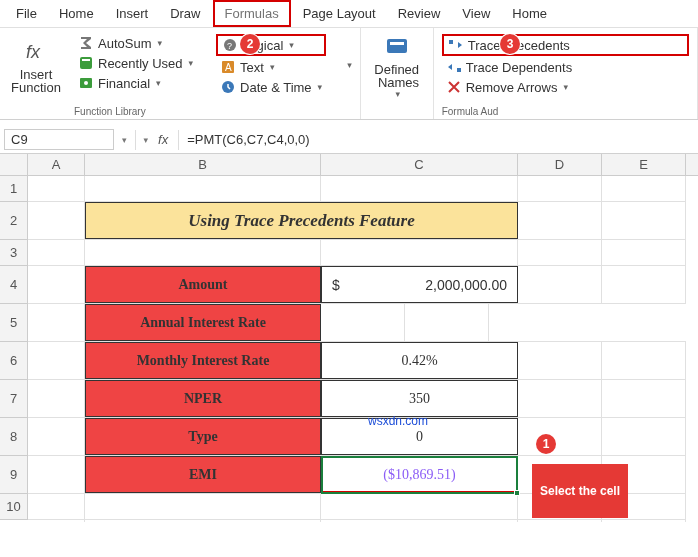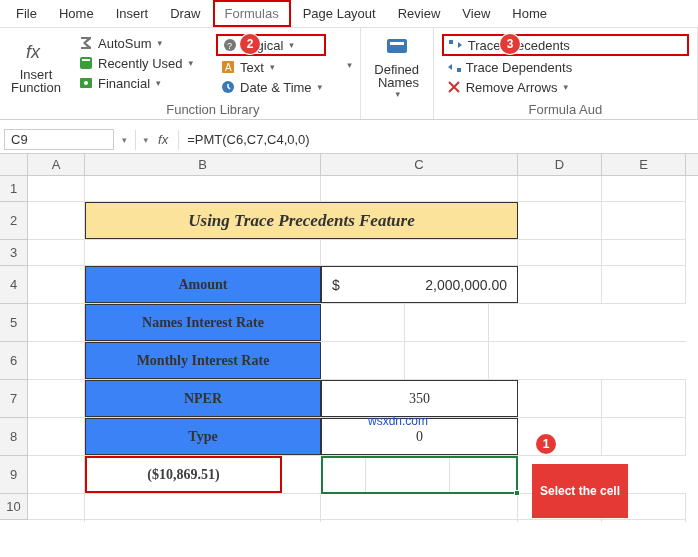--- a/index.html
+++ b/index.html
@@ -6,21 +6,21 @@
 body { background: #fff; width: 698px; height: 557px; overflow: hidden; font-size: 13px; color: #333; }
 
 
 .menubar { display: flex; align-items: center; height: 28px; padding: 0 6px; gap: 2px; border-bottom: 1px solid #e0e0e0; }
 .menubar .mtab { padding: 4px 10px; cursor: pointer; }
 .menubar .mtab.active { color: #737373; border: 2px solid #d40000; }
 
 
 .ribbon { display: flex; height: 92px; border-bottom: 1px solid #d0d0d0; background: #fff; position: relative; }
 .rgroup { border-right: 1px solid #e3e3e3; padding: 4px 8px 2px; display: flex; flex-direction: column; }
-.rgroup-label { text-align: center; font-size: 13px; color: #666; margin-top: auto; padding-top:2px; }
+.rgroup-label { text-align: left; font-size: 10px; color: #666; margin-top: auto; padding-top:2px; }
 .big-btn { display: flex; flex-direction: column; align-items: center; justify-content: center; width: 56px; height: 68px; cursor: pointer; }
 .big-btn .ico { width: 32px; height: 28px; margin-bottom: 2px; }
 .stack { display: flex; flex-direction: column; gap: 2px; padding-top:2px;}
 .rbtn { display: flex; align-items: center; gap: 4px; padding: 1px 4px; cursor: pointer; font-size: 13px; white-space: nowrap; }
 .rbtn .ico { width: 16px; height: 16px; flex: none; }
 .chev { font-size: 9px; color: #666; margin-left: 2px; }
 .cols { display: flex; gap: 19px; }
 
 .redbox { border: 2px solid #d40000; }
 .callout-badge { position: absolute; width: 20px; height: 20px; border-radius: 50%; background: #e53935; color: #fff; font-size: 12px; font-weight: bold; display: flex; align-items: center; justify-content: center; z-index: 10; box-shadow: 0 0 0 1px #fff; }
@@ -44,24 +44,24 @@
 .rowhdrs { width:28px; display:flex; flex-direction:column; background:#f3f3f3; border-right:1px solid #ccc;}
 .rowhdr { border-bottom:1px solid #ccc; text-align:center; color:#555; display:flex; align-items:center; justify-content:center;}
 .cells { position:relative; }
 .row { display:flex; border-bottom:1px solid #e0e0e0; }
 .cell { border-right:1px solid #e0e0e0; padding:14px 6px; display:flex; align-items:center;}
 
 .h26 { height:26px; } .h38 { height:38px; }
 
 
 .title-cell { background:#fbe39b; border:1px solid #333 !important; font-weight:bold; font-size:17px; justify-content:center; font-family: Georgia, "Times New Roman", serif; font-style: italic;}
-.lbl-cell { background:#3b82f6; border:1px solid #333 !important; font-weight:bold; font-size:14px; justify-content:center; font-family: Georgia, "Times New Roman", serif;}
+.lbl-cell { background:#ef4444; border:1px solid #333 !important; font-weight:bold; font-size:14px; justify-content:center; font-family: Georgia, "Times New Roman", serif;}
 .val-cell { border:1px solid #333 !important; font-size:14px; justify-content:center; font-family: Georgia, "Times New Roman", serif;}
 .val-cell.amt { justify-content:space-between; padding:0 10px;}
-.emi-val { color:#404040; border:2px solid #d40000 !important;font-weight:bold;}
+.emi-val { color:#8b5cf6; border:2px solid #d40000 !important;}
 
 .select-outline { position:absolute; border:2px solid #1a7f3c; pointer-events:none; }
 .select-handle { position:absolute; width:6px; height:6px; background:#1a7f3c; border:1px solid #fff;}
 
 .red-flag { position:absolute; background:#e53935; color:#fff; font-size:12px; font-weight:bold; padding:20px 8px; }
 
 
 .ic-blue{fill:#3b78b8;} .ic-green{fill:#3c9c3c;} .ic-orange{fill:#d98a2a;} .ic-gray{fill:#777;} .ic-red{fill:#c33;}
 svg{display:block;}
 </style>
@@ -258,28 +258,29 @@
         <div class="cell colC val-cell amt">
             <span>$</span>
             <span>2,000,000.00</span>
           </div>
         <div class="cell colD"></div>
           <div class="cell colE"></div>
       </div>
 
       <div class="row h38">
         <div class="cell colA"></div>
-        <div class="cell colB lbl-cell">Names Interest Rate</div>
+        <div class="cell colB lbl-cell">Annual Interest Rate</div>
         <div class="cell colD"></div>
           <div class="cell colE"></div>
       </div>
 
       <div class="row h38">
         <div class="cell colA"></div>
         <div class="cell colB lbl-cell">Monthly Interest Rate</div>
+        <div class="cell colC val-cell">0.42%</div>
         <div class="cell colD"></div>
           <div class="cell colE"></div>
       </div>
 
       <div class="row h38">
         <div class="cell colA"></div>
         <div class="cell colB lbl-cell">NPER</div>
         <div class="cell colC val-cell">350</div>
         <div class="cell colD"></div>
           <div class="cell colE"></div>
@@ -288,20 +289,21 @@
       <div class="row h38">
         <div class="cell colA"></div>
         <div class="cell colB lbl-cell">Type</div>
         <div class="cell colC val-cell">0</div>
         <div class="cell colD"></div>
           <div class="cell colE"></div>
       </div>
 
       <div class="row h38">
         <div class="cell colA"></div>
+        <div class="cell colB lbl-cell">EMI</div>
         <div class="cell colC val-cell emi-val">($10,869.51)</div>
         <div class="cell colD"></div>
           <div class="cell colE"></div>
       </div>
 
       <div class="row h26">
           <div class="cell colA"></div>
           <div class="cell colB"></div>
           <div class="cell colC"></div>
           <div class="cell colD"></div>

